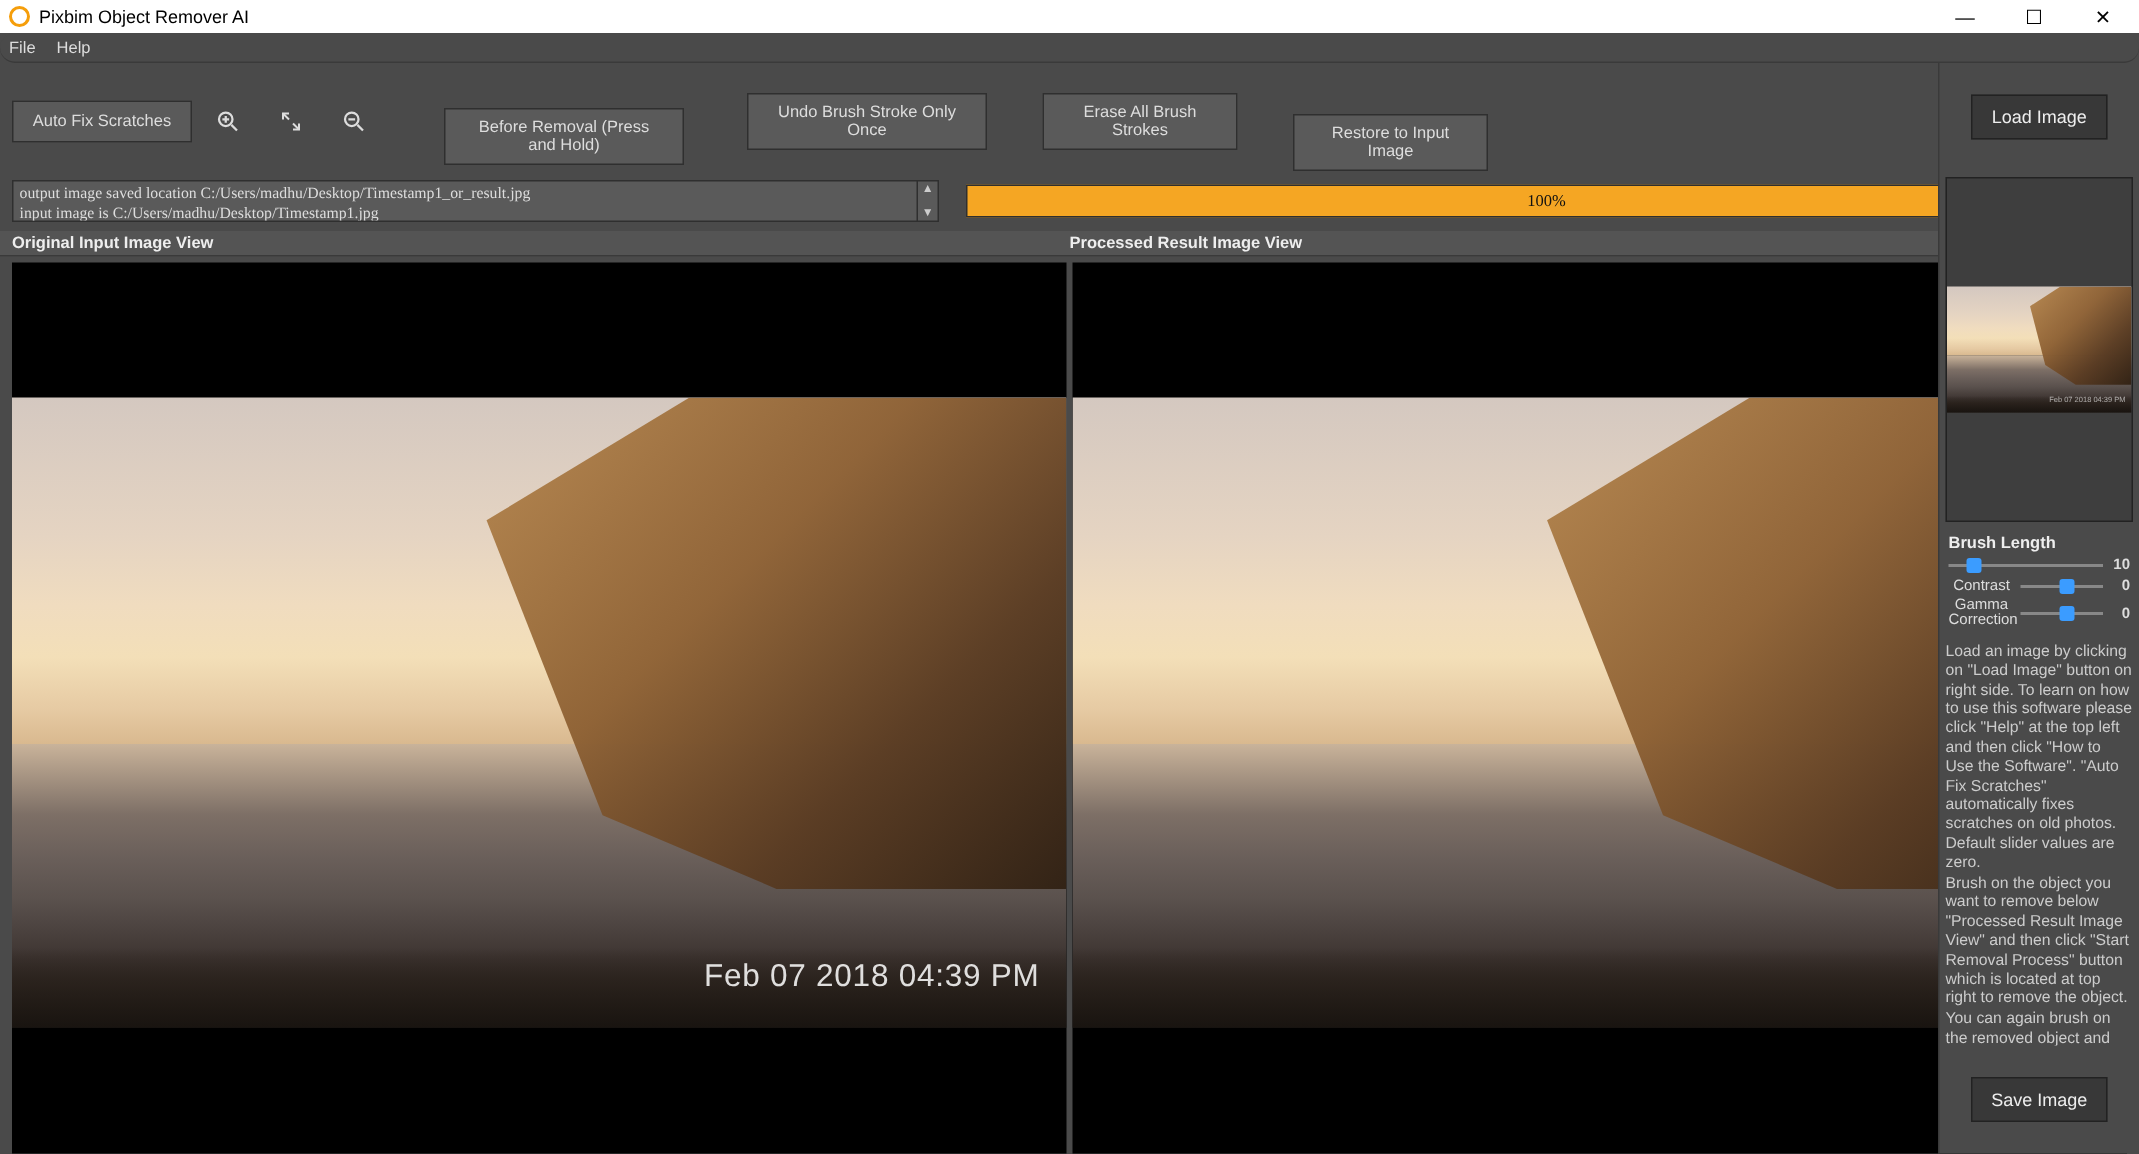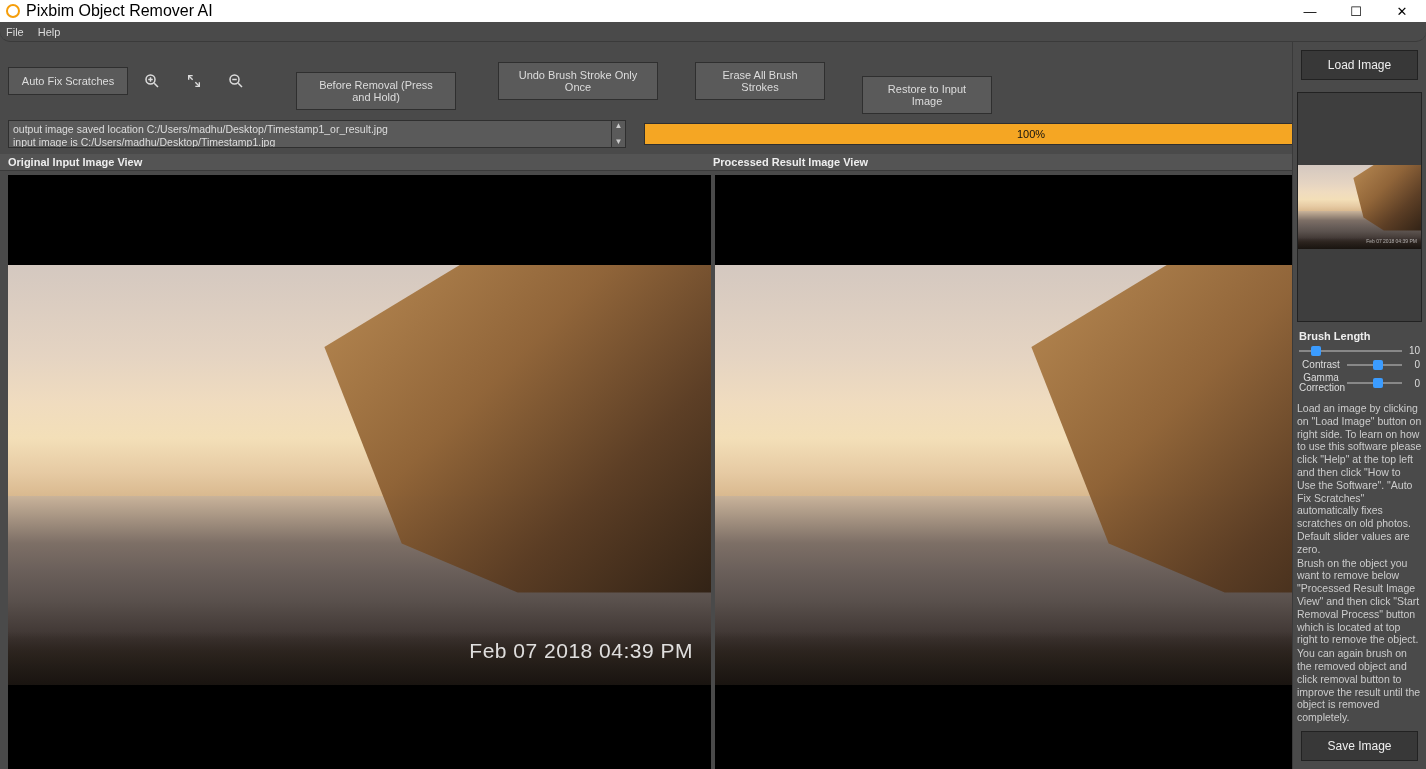--- a/index.html
+++ b/index.html
@@ -1,38 +1,38 @@
 <!DOCTYPE html>
 <html><head>
 <meta charset="utf-8">
 <style>
 * { margin: 0; padding: 0; box-sizing: border-box; }
 body { font-family: "Segoe UI", Arial, sans-serif; font-size: 11px; background: #4a4a4a; color: #ddd; width: 1426px; height: 769px; overflow: hidden; }
 
 
 .titlebar { height: 22px; background: #fff; display: flex; align-items: center; padding: 0 6px; color: #000; }
 .titlebar .logo { width: 14px; height: 14px; border: 2px solid #f59e0b; border-radius: 50%; margin-right: 6px; display: inline-block; position: relative; }
-.titlebar .title { font-size: 16px; flex: 1; color: #000; }
+.titlebar .title { font-size: 12px; flex: 1; color: #000; }
 .titlebar .winbtns { display: flex; gap: 18px; margin-right: 4px; }
 .titlebar .winbtn { width: 28px; height: 20px; display: flex; align-items: center; justify-content: center; font-size: 13px; font-weight: 300; cursor: default; }
 
 
 .menubar { height: 20px; background: #4a4a4a; display: flex; align-items: center; padding: 0 6px; gap: 14px; border-bottom: 1px solid #3a3a3a; border-radius: 10px; }
 .menubar span { color: #ddd; cursor: default; font-size: 11px; }
 
 
 .toolbar { display: flex; align-items: center; padding: 6px 8px; gap: 6px; background: #4a4a4a; }
 .btn { background: #5a5a5a; border: 1px solid #2f2f2f; color: #ddd; font-size: 11px; padding: 6px 12px; min-height: 28px; display: flex; align-items: center; justify-content: center; text-align: center; cursor: default; }
 .btn.w1 { width: 120px; }
 .btn.w2 { width: 120px; line-height: 12px; }
 .iconbtn { width: 36px; height: 28px; background: #4a4a4a; display: flex; align-items: center; justify-content: center; cursor: default; }
 .spacer1 { width: 30px; }
 
 
-.logrow { display: flex; gap: 18px; padding: 0 8px 6px 8px; }
+.logrow { display: flex; gap: 18px; padding: 0 8px 6px 8px; font-family: Liberation Serif, serif; }
 .logbox { flex: 0 0 618px; display: flex; }
 .logtext { background: #5a5a5a; border: 1px solid #2f2f2f; padding: 2px 4px; font-size: 10.5px; line-height: 13px; flex: 1; height: 28px; overflow: hidden; white-space: pre-line; color: #ddd; }
 .scroller { width: 14px; background: #5a5a5a; border: 1px solid #2f2f2f; border-left: none; display: flex; flex-direction: column; justify-content: space-between; }
 .scroller span { font-size: 8px; line-height: 10px; text-align: center; cursor: default; color: #ccc; }
 .progress { flex: 1; background: #f5a623; border: 1px solid #2f2f2f; height: 22px; display: flex; align-items: center; justify-content: center; color: #111; font-size: 11px; margin-top: 3px; }
 
 
 .labelrow { display: flex; padding: 0 8px; background: #545454; border-bottom: 1px solid #3a3a3a; }
 .labelrow .half { flex: 1; font-size: 11px; font-weight: bold; color: #eee; padding: 2px 0; }
 
@@ -41,34 +41,34 @@
 .pane { flex: 1; background: #000; position: relative; overflow: hidden; }
 .photo { position: absolute; top: 90px; left: 0; right: 0; height: 420px; }
 .sky { height: 55%; background: linear-gradient(to bottom, #d4c8c0 0%, #e5d4c2 40%, #f0dcbf 60%, #f3dfb8 75%, #e6caa3 90%, #d9b98f 100%); }
 .sea { height: 45%; background: linear-gradient(to bottom, #c9b39a 0%, #7d6f66 25%, #6a5f5a 40%, #5a514d 55%, #3e3532 75%, #2a231f 100%); position: relative; }
 .cliff { position: absolute; top: 0; right: 0; width: 55%; height: 78%; background: linear-gradient(135deg, rgba(180,130,70,0.9) 0%, rgba(140,95,50,0.95) 40%, rgba(90,60,35,0.98) 70%, rgba(50,35,22,1) 100%); clip-path: polygon(35% 0, 100% 0, 100% 100%, 50% 100%, 20% 85%, 0 25%); }
 .shore { position: absolute; bottom: 0; left: 0; right: 0; height: 28%; background: linear-gradient(to bottom, rgba(60,50,42,0) 0%, rgba(40,32,26,0.8) 40%, rgba(25,20,16,1) 100%); }
 .timestamp { position: absolute; bottom: 22px; right: 18px; color: rgba(255,255,255,0.85); font-size: 21px; font-family: Arial, sans-serif; letter-spacing: 0.5px; }
 
 
 .rightpanel { position: absolute; top: 42px; right: 0; width: 134px; bottom: 0; background: #4a4a4a; border-left: 1px solid #3a3a3a; display: flex; flex-direction: column; }
-.rightpanel .btnbig { margin: 8px; background: #383838; border: 1px solid #222; color: #eee; height: 30px; display: flex; align-items: center; justify-content: center; font-size: 12px; cursor: default; }
+.rightpanel .btnbig { margin: 21px; background: #383838; border: 1px solid #222; color: #eee; height: 30px; display: flex; align-items: center; justify-content: center; font-size: 12px; cursor: default; }
 .thumb { margin: 4px; height: 230px; background: #3e3e3e; border: 1px solid #222; position: relative; overflow: hidden; }
 .thumb .photo { top: 72px; height: 84px; }
 .thumb .cliff { clip-path: polygon(30% 0, 100% 0, 100% 100%, 45% 100%, 15% 80%, 0 20%); }
 .thumb .timestamp { font-size: 5px; bottom: 5px; right: 4px; opacity: 0.7; letter-spacing: 0; }
 .brushsec { padding: 4px 6px; }
 .brushsec .lbl { font-size: 11px; font-weight: bold; color: #eee; margin-bottom: 2px; display: block; }
 .sliderrow { display: flex; align-items: center; gap: 4px; margin: 3px 0; font-size: 10px; }
 .sliderrow .slabel { width: 44px; text-align: center; color: #ddd; font-size: 10px; }
 .sliderrow .slabel.two { line-height: 10px; }
 .slider { flex: 1; height: 10px; position: relative; }
 .slider .track { position: absolute; top: 4px; left: 0; right: 0; height: 2px; background: #888; }
 .slider .thumb2 { position: absolute; top: 0; width: 10px; height: 10px; background: #3b9cff; border-radius: 2px; }
-.sliderrow .val { width: 14px; text-align: right; color: #ddd; font-size: 10px; }
+.sliderrow .val { width: 14px; text-align: right; color: #ddd; font-size: 10px; font-weight: bold; }
 .helptext { padding: 2px 4px; font-size: 10.5px; line-height: 12.8px; color: #ccc; flex: 1; overflow: hidden; }
 .helptext p { margin-bottom: 1px; }
 
 
 svg { stroke: #ddd; fill: none; stroke-width: 2; }
 </style>
 </head>
 <body>
 
 <div class="titlebar">

